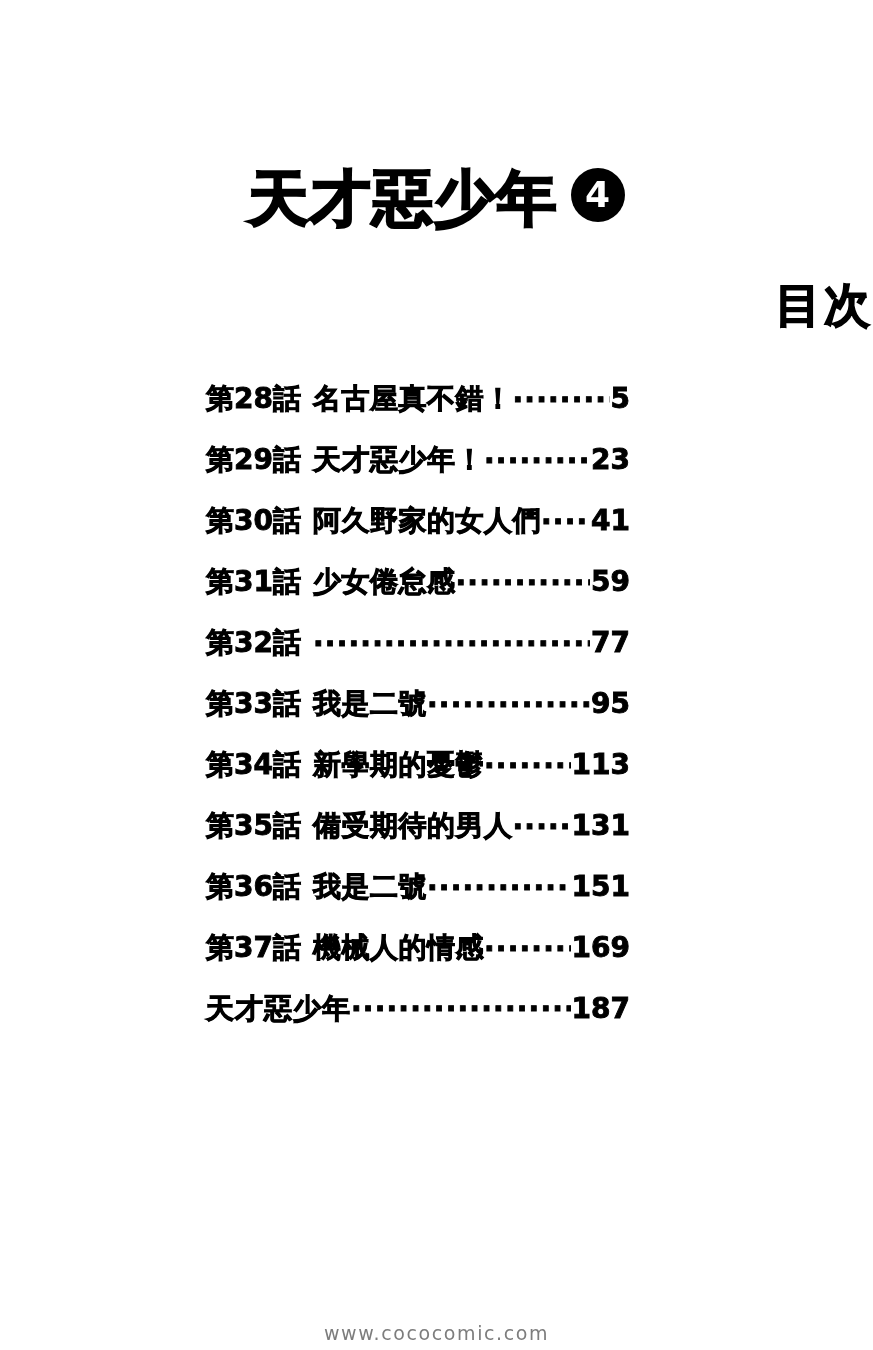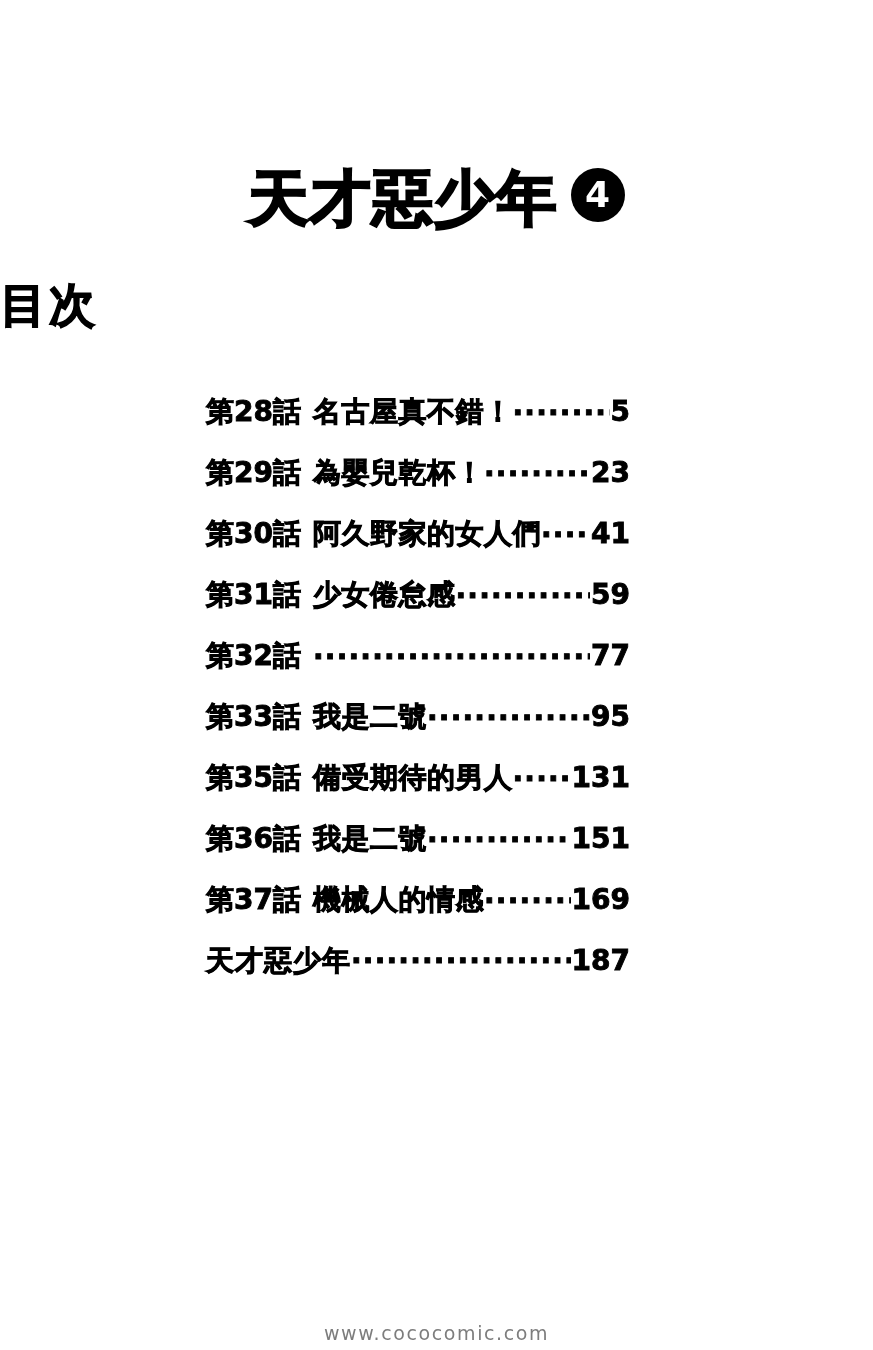--- a/index.html
+++ b/index.html
@@ -61,33 +61,33 @@
     position: relative;
     top: -3px;
   }
 
   
   .toc-heading {
     position: absolute;
     top: 278px;
     left: 0;
     width: 873px;
-    text-align: left;
+    text-align: right;
     font-size: 46px;
     font-weight: 700;
     letter-spacing: 3px;
     line-height: 1.2;
     -webkit-text-stroke: 1.4px #000;
     paint-order: stroke fill;
   }
 
   
   .toc-list {
     position: absolute;
-    top: 381px;
+    top: 368px;
     left: 206px;
     width: 424px;
   }
   .toc-row {
     display: flex;
     align-items: baseline;
     height: 61px;
     font-size: 28px;
     font-weight: 700;
     line-height: 61px;
@@ -173,21 +173,21 @@
 
     <div class="toc-row">
       <span class="chapter-no">第28話</span>
       <span class="chapter-title">名古屋真不錯！</span>
       <span class="leader"></span>
       <span class="page-no">5</span>
     </div>
 
     <div class="toc-row">
       <span class="chapter-no">第29話</span>
-      <span class="chapter-title">為嬰兒乾杯！</span>
+      <span class="chapter-title">天才惡少年！</span>
       <span class="leader"></span>
       <span class="page-no">23</span>
     </div>
 
     <div class="toc-row">
       <span class="chapter-no">第30話</span>
       <span class="chapter-title">阿久野家的女人們</span>
       <span class="leader"></span>
       <span class="page-no">41</span>
     </div>
@@ -205,20 +205,26 @@
       <span class="page-no">77</span>
     </div>
 
     <div class="toc-row">
       <span class="chapter-no">第33話</span>
       <span class="chapter-title">我是二號</span>
       <span class="leader"></span>
       <span class="page-no">95</span>
     </div>
 
+    <div class="toc-row">
+      <span class="chapter-no">第34話</span>
+      <span class="chapter-title">新學期的憂鬱</span>
+      <span class="leader"></span>
+      <span class="page-no">113</span>
+    </div>
 
     <div class="toc-row">
       <span class="chapter-no">第35話</span>
       <span class="chapter-title">備受期待的男人</span>
       <span class="leader"></span>
       <span class="page-no">131</span>
     </div>
 
     <div class="toc-row">
       <span class="chapter-no">第36話</span>

